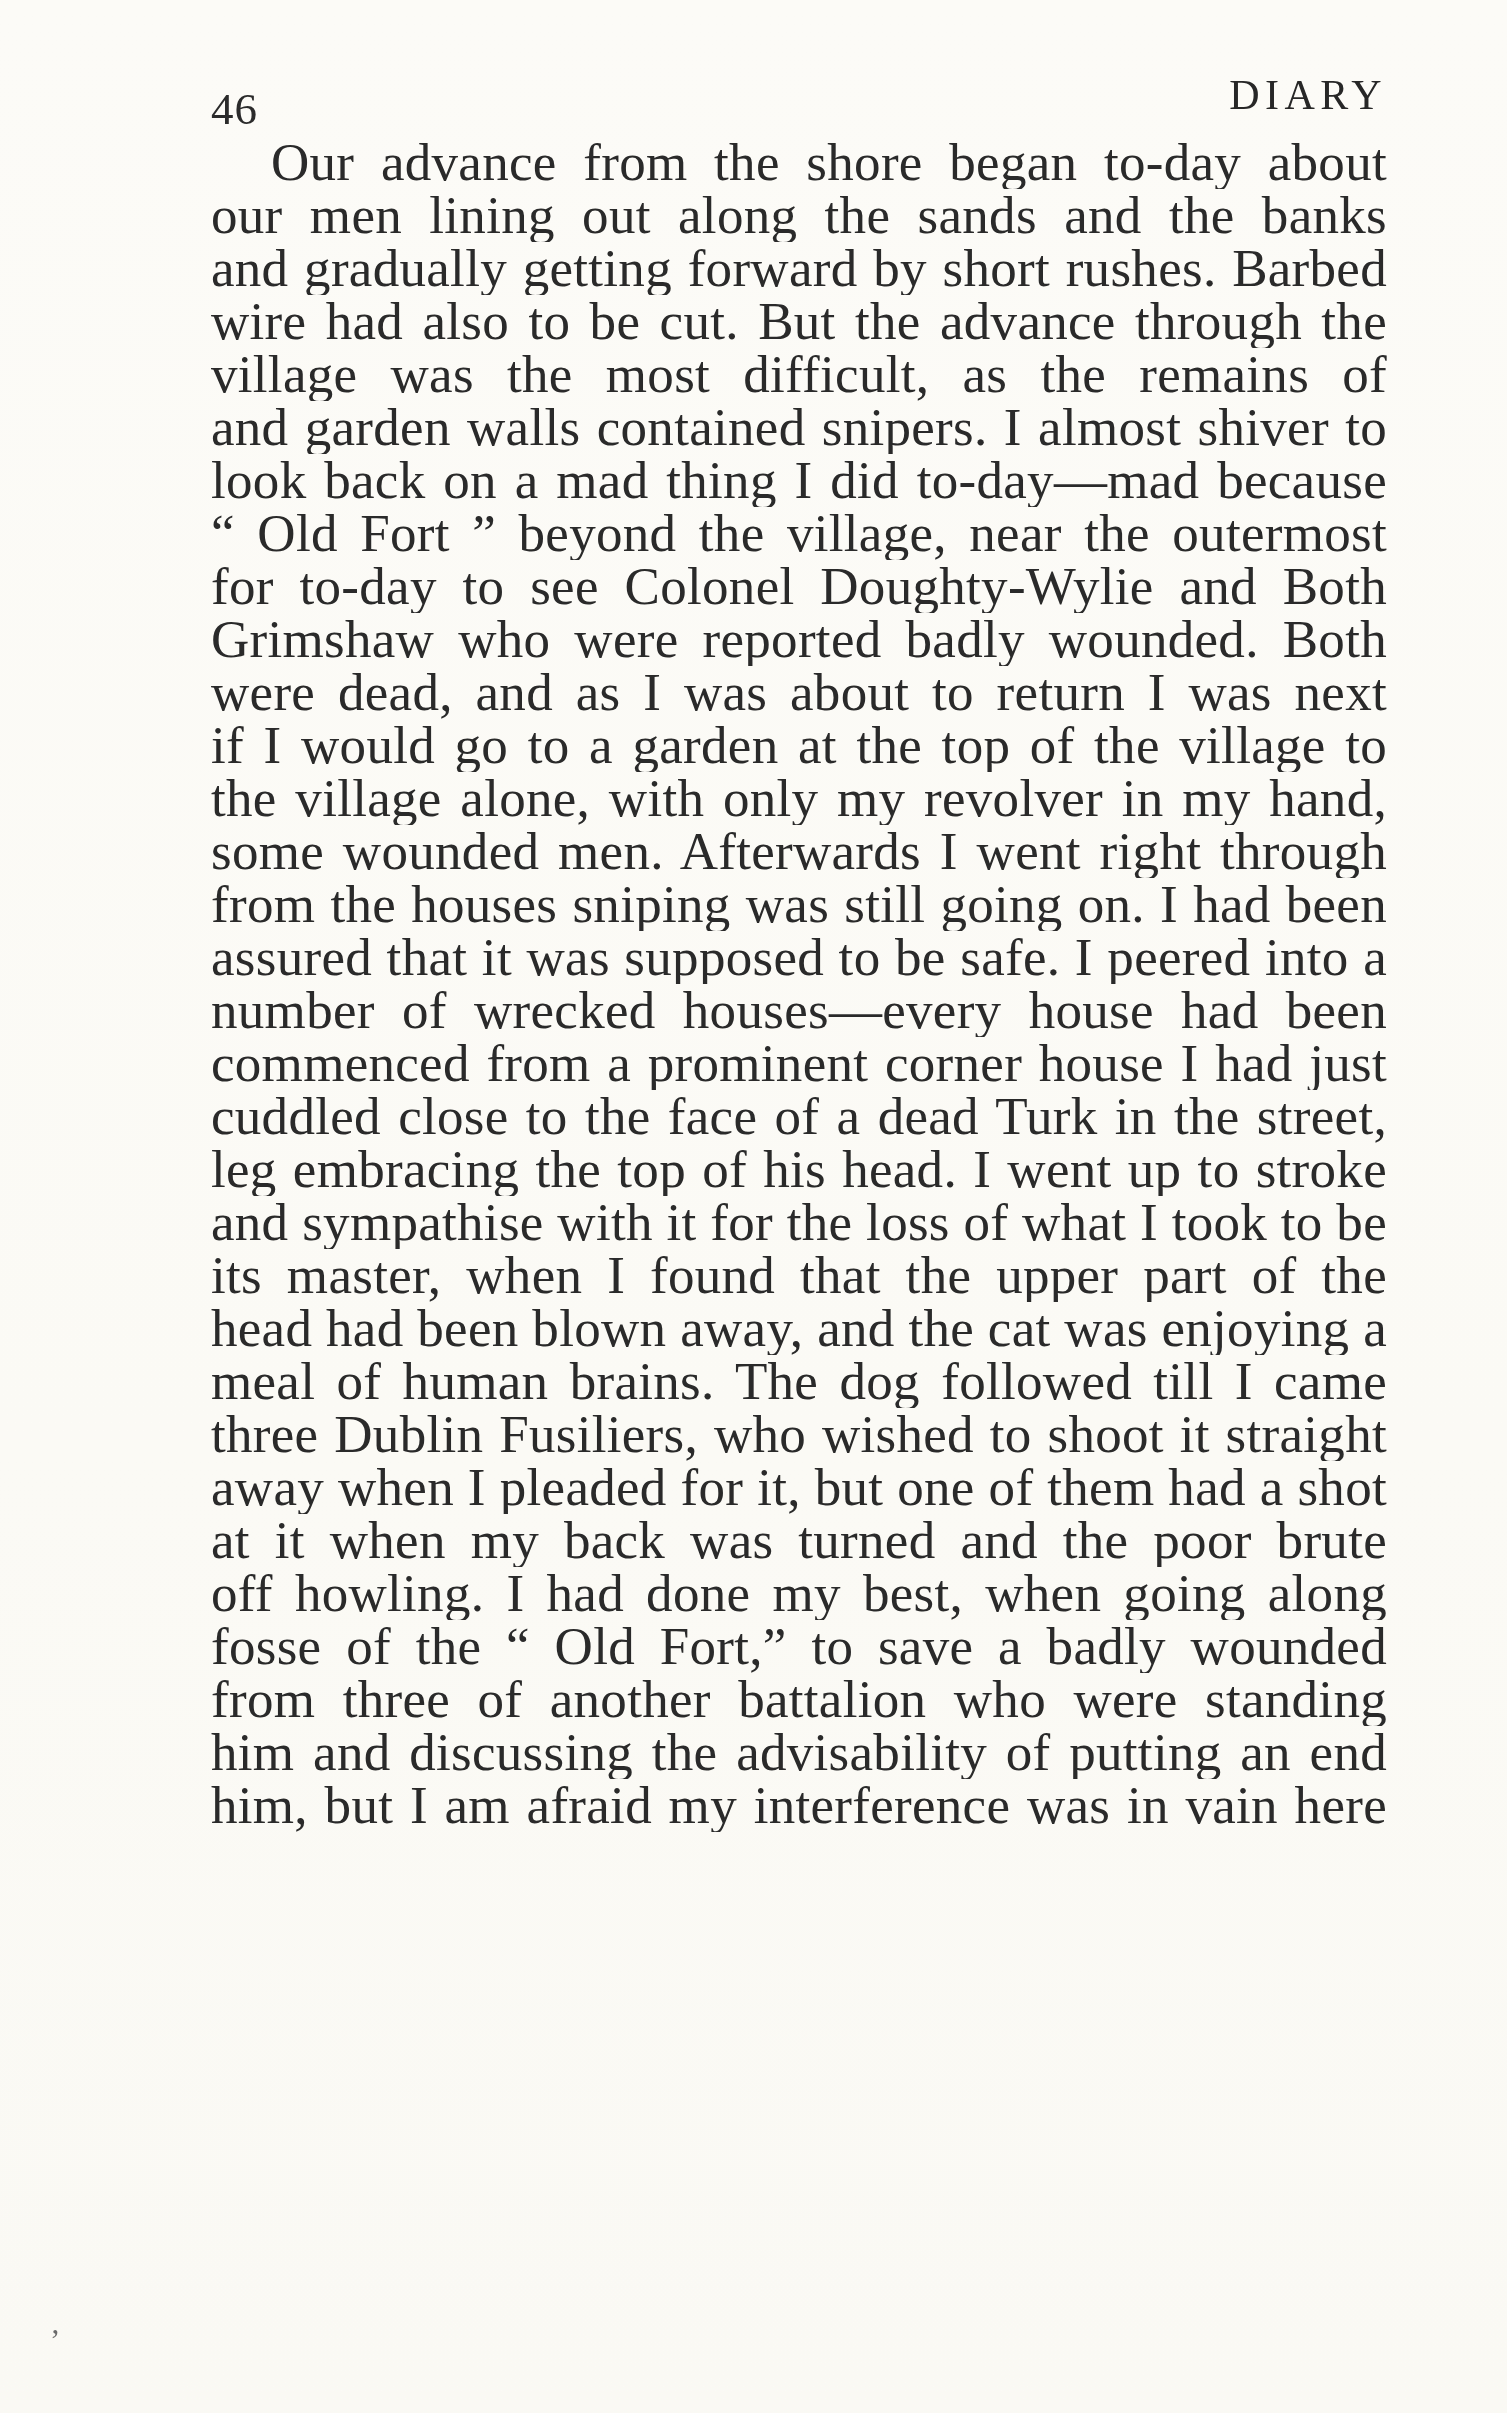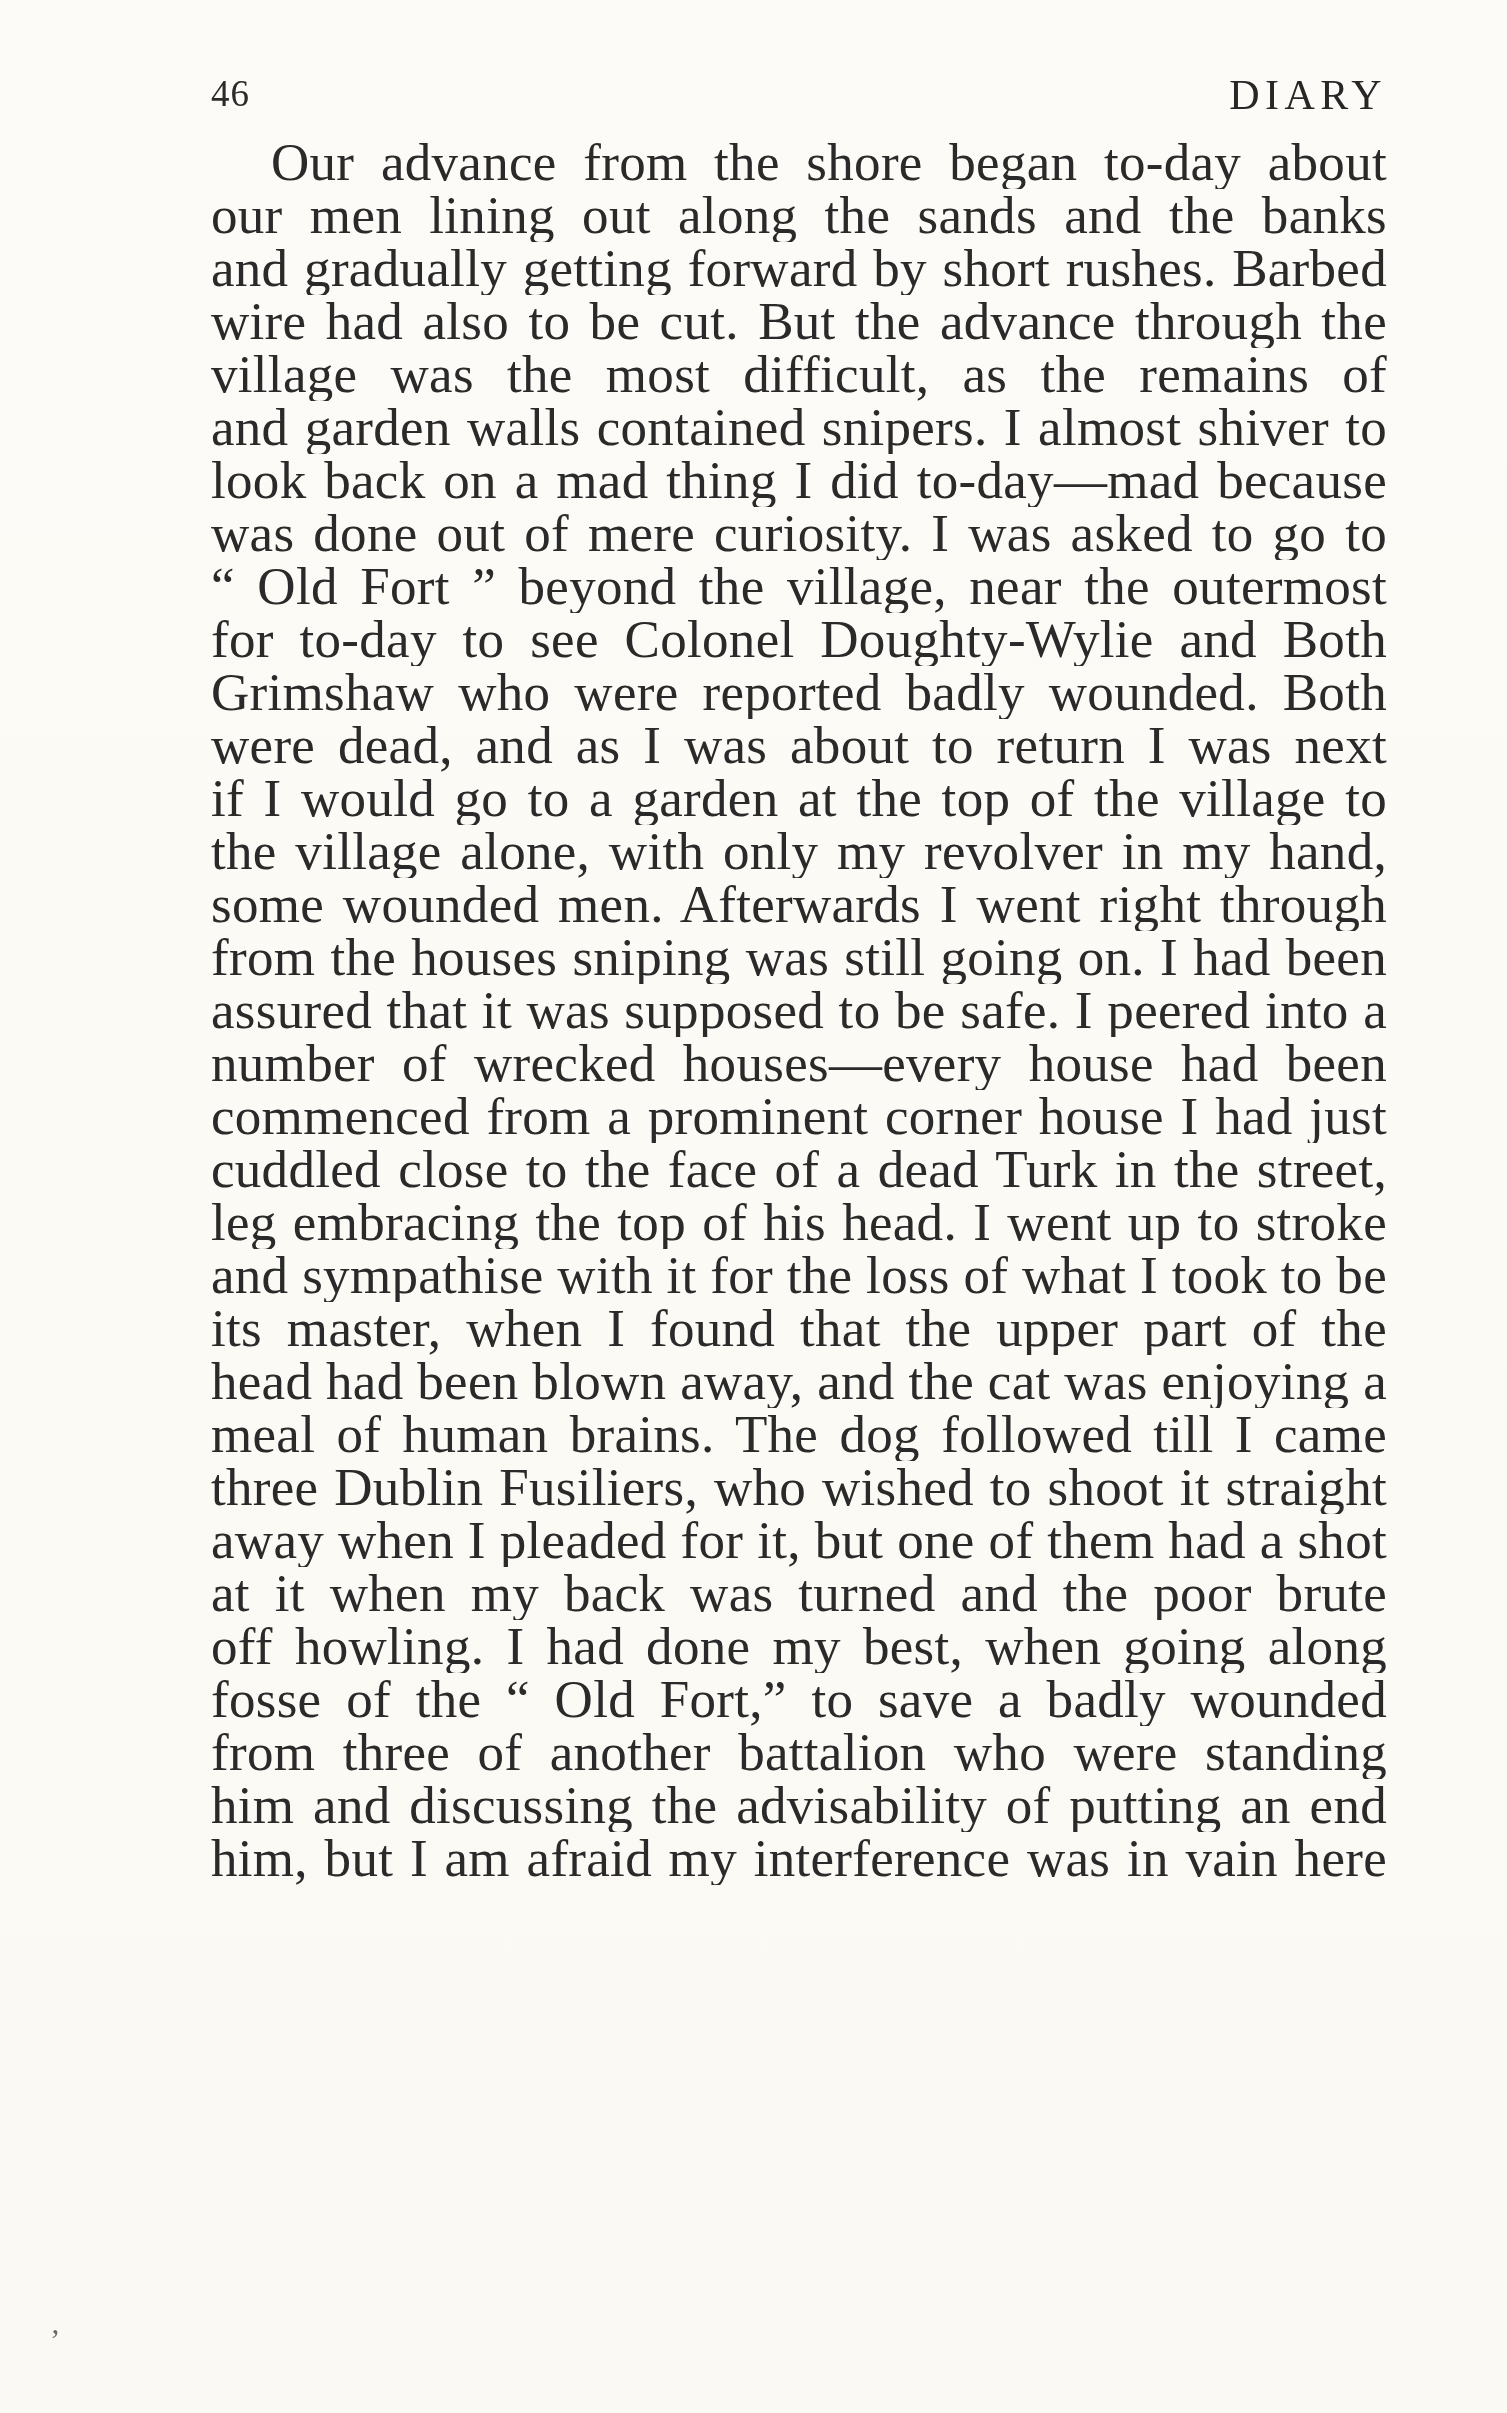--- a/index.html
+++ b/index.html
@@ -19,22 +19,22 @@
   .page-header {
     position: absolute;
     left: 211px;
     top: 71px;
     width: 1176px;
     height: 54px;
   }
   .page-number {
     position: absolute;
     left: 0;
-    top: 1px;
-    font-size: 37px;
+    top: 12px;
+    font-size: 45px;
     letter-spacing: 0.9px;
     color: #2b2b2b;
   }
   .running-title {
     position: absolute;
     left: 11px;
     right: 0;
     top: 0;
     text-align: right;
     font-size: 42px;
@@ -78,21 +78,20 @@
   </div>
 
   <div class="page-body">
       <div class="line first">Our advance from the shore began to-day about noon,</div>
       <div class="line">our men lining out along the sands and the banks above,</div>
       <div class="line">and gradually getting forward by short rushes. Barbed</div>
       <div class="line">wire had also to be cut. But the advance through the</div>
       <div class="line">village was the most difficult, as the remains of houses</div>
       <div class="line">and garden walls contained snipers. I almost shiver to</div>
       <div class="line">look back on a mad thing I did to-day—mad because it</div>
-      <div class="line">was done out of mere curiosity. I was asked to go to</div>
       <div class="line">“ Old Fort ” beyond the village, near the outermost capture</div>
       <div class="line">for to-day to see Colonel Doughty-Wylie and Both</div>
       <div class="line">Grimshaw who were reported badly wounded. Both</div>
       <div class="line">were dead, and as I was about to return I was next asked</div>
       <div class="line">if I would go to a garden at the top of the village to see</div>
       <div class="line">the village alone, with only my revolver in my hand, and</div>
       <div class="line">some wounded men. Afterwards I went right through</div>
       <div class="line">from the houses sniping was still going on. I had been</div>
       <div class="line">assured that it was supposed to be safe. I peered into a</div>
       <div class="line">number of wrecked houses—every house had been blown</div>

